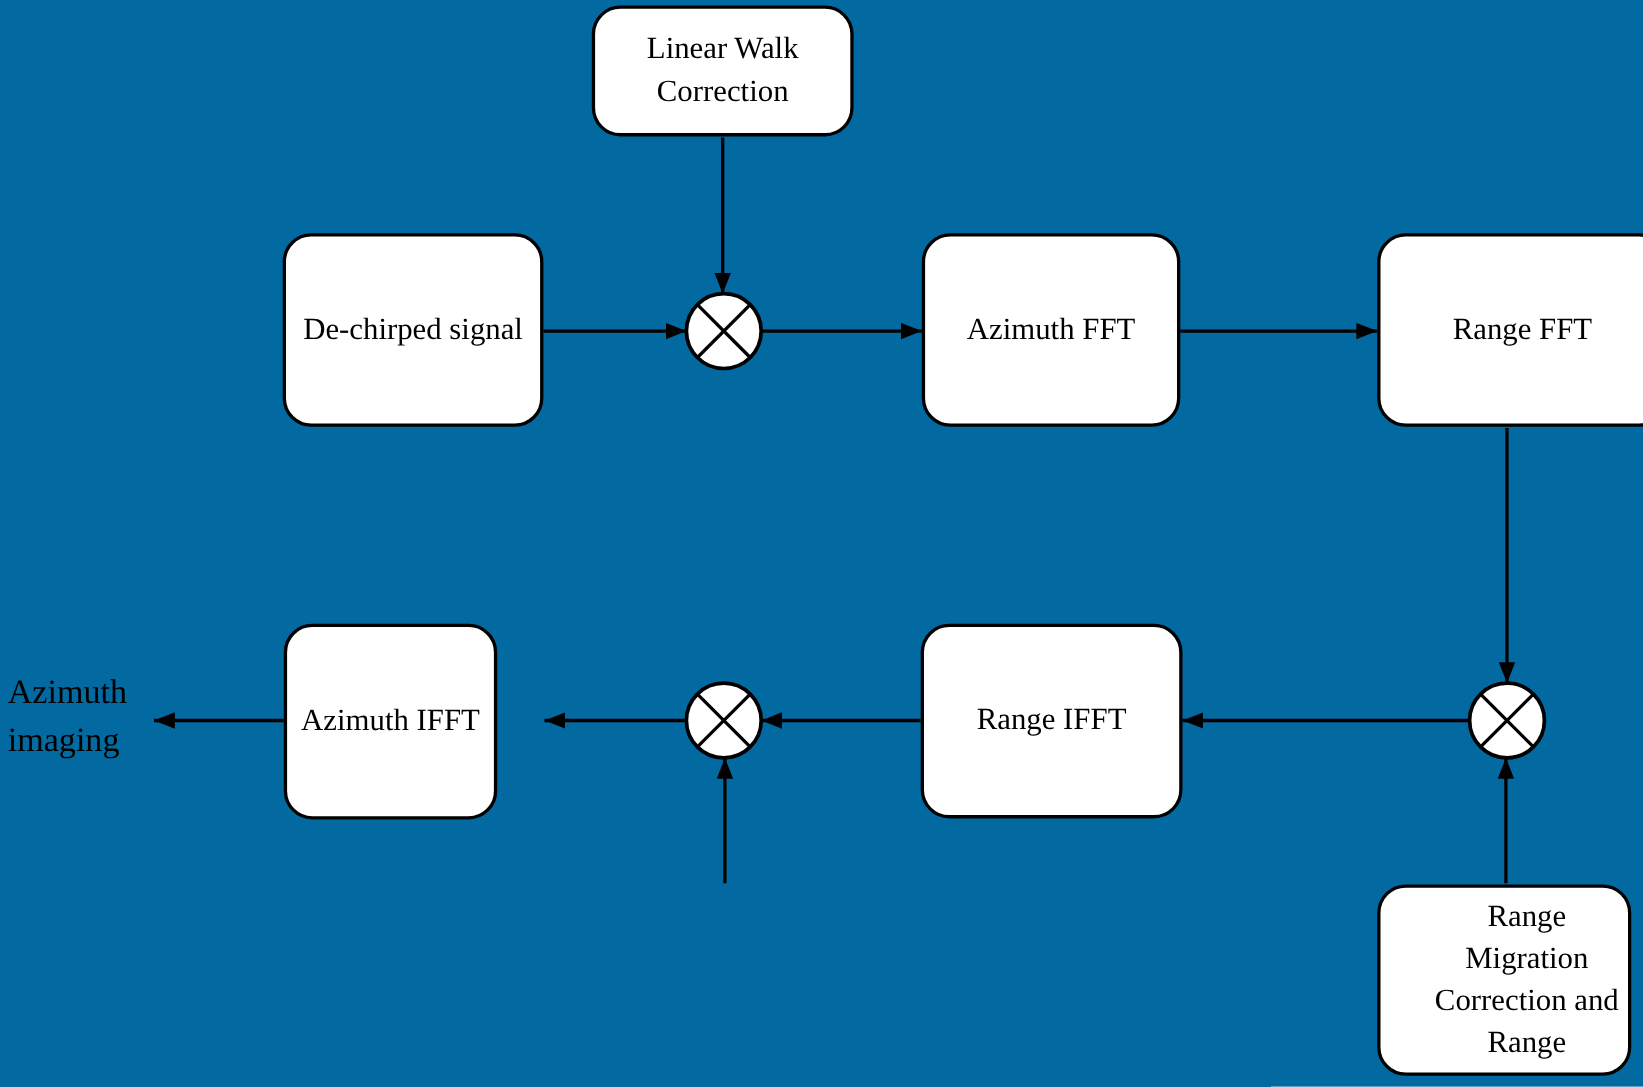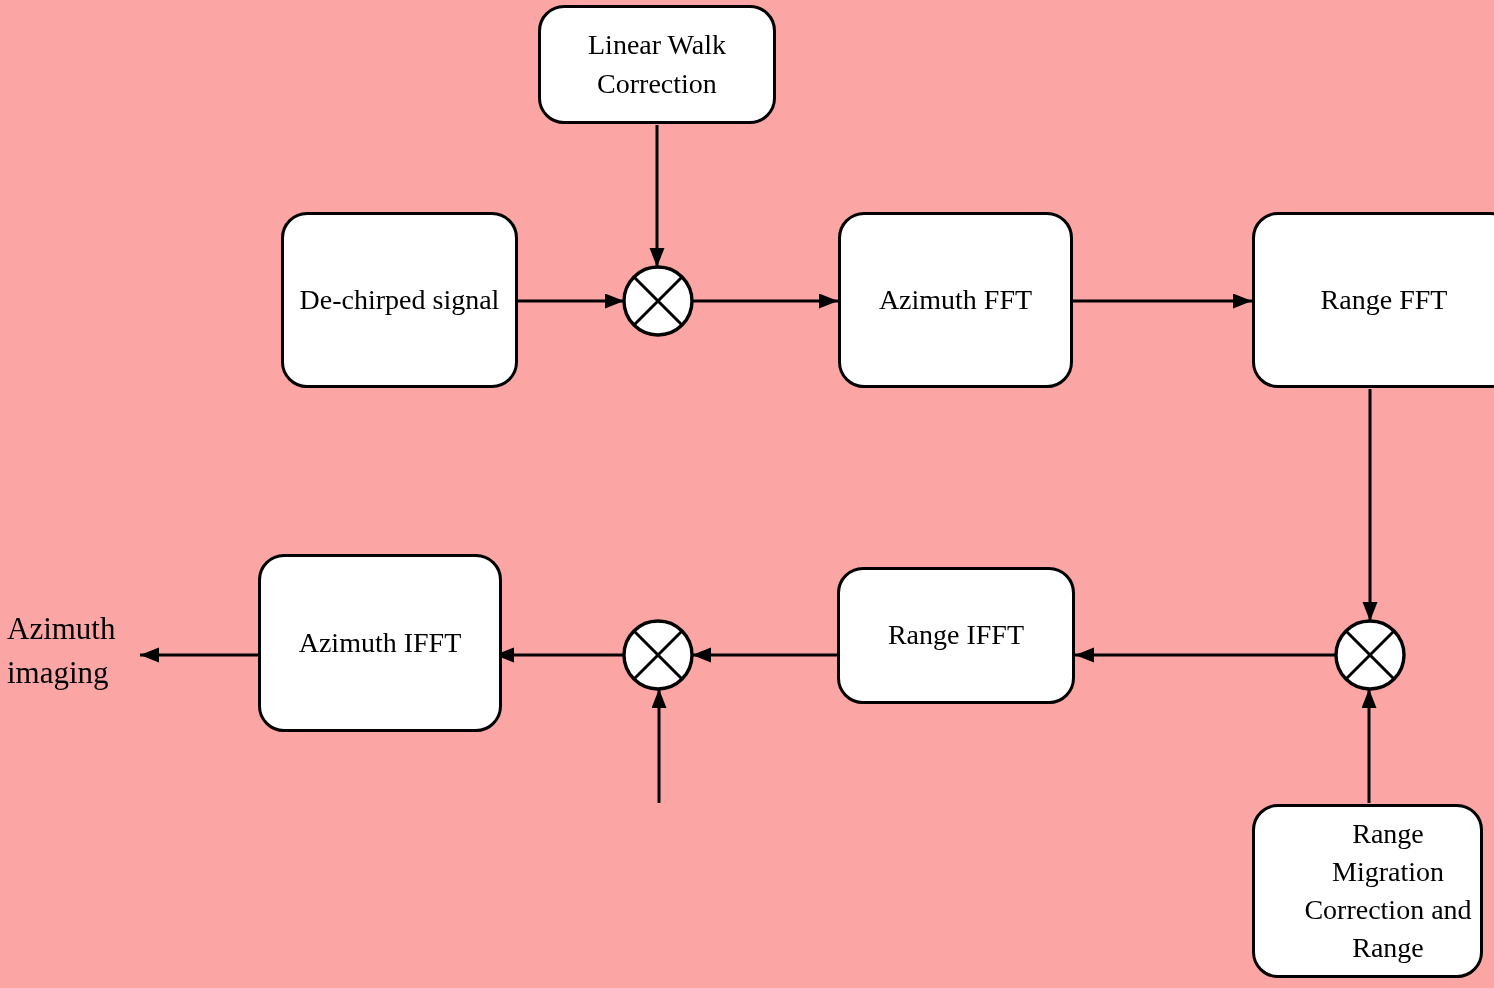--- a/index.html
+++ b/index.html
@@ -6,21 +6,21 @@
   html, body {
     width: 1494px; height: 988px;
     background: #ffffff;
     font-family: "Liberation Serif", "DejaVu Serif", serif;
     color: #000000;
     overflow: hidden;
   }
   .canvas {
     position: relative;
     width: 1494px; height: 988px;
-    background: #fca5a5;
+    background: #0369a1;
   }
   .wires {
     position: absolute; left: 0; top: 0;
     width: 1494px; height: 988px;
     pointer-events: none;
   }
   .wires line, .wires path.wire {
     stroke: #000000; stroke-width: 3; fill: none;
   }
   .wires circle {
@@ -85,45 +85,45 @@
     </g>
   </svg>
 
   <div class="node" style="left:538px; top:5px; width:238px; height:119px;">
     <div class="label">
       <span>Linear Walk</span>
       <span>Correction</span>
     </div>
   </div>
 
-  <div class="node" style="left:257px; top:212px; width:237px; height:176px;margin-left:24px;">
+  <div class="node" style="left:257px; top:212px; width:237px; height:176px;">
     <div class="label">
       <span>De-chirped signal</span>
     </div>
   </div>
 
   <div class="node" style="left:838px; top:212px; width:235px; height:176px;">
     <div class="label">
       <span>Azimuth FFT</span>
     </div>
   </div>
 
   <div class="node" style="left:1252px; top:212px; width:264px; height:176px;">
     <div class="label">
       <span>Range FFT</span>
     </div>
   </div>
 
-  <div class="node" style="left:258px; top:554px; width:244px; height:178px;">
+  <div class="node" style="left:258px; top:567px; width:194px; height:178px;">
     <div class="label">
       <span>Azimuth IFFT</span>
     </div>
   </div>
 
-  <div class="node" style="left:837px; top:567px; width:238px; height:137px;">
+  <div class="node" style="left:837px; top:567px; width:238px; height:177px;">
     <div class="label">
       <span>Range IFFT</span>
     </div>
   </div>
 
 
   <div class="node" style="left:1252px; top:804px; width:231px; height:174px;padding-left:41px;">
     <div class="label">
       <span>Range Migration</span>
       <span>Correction and</span>

